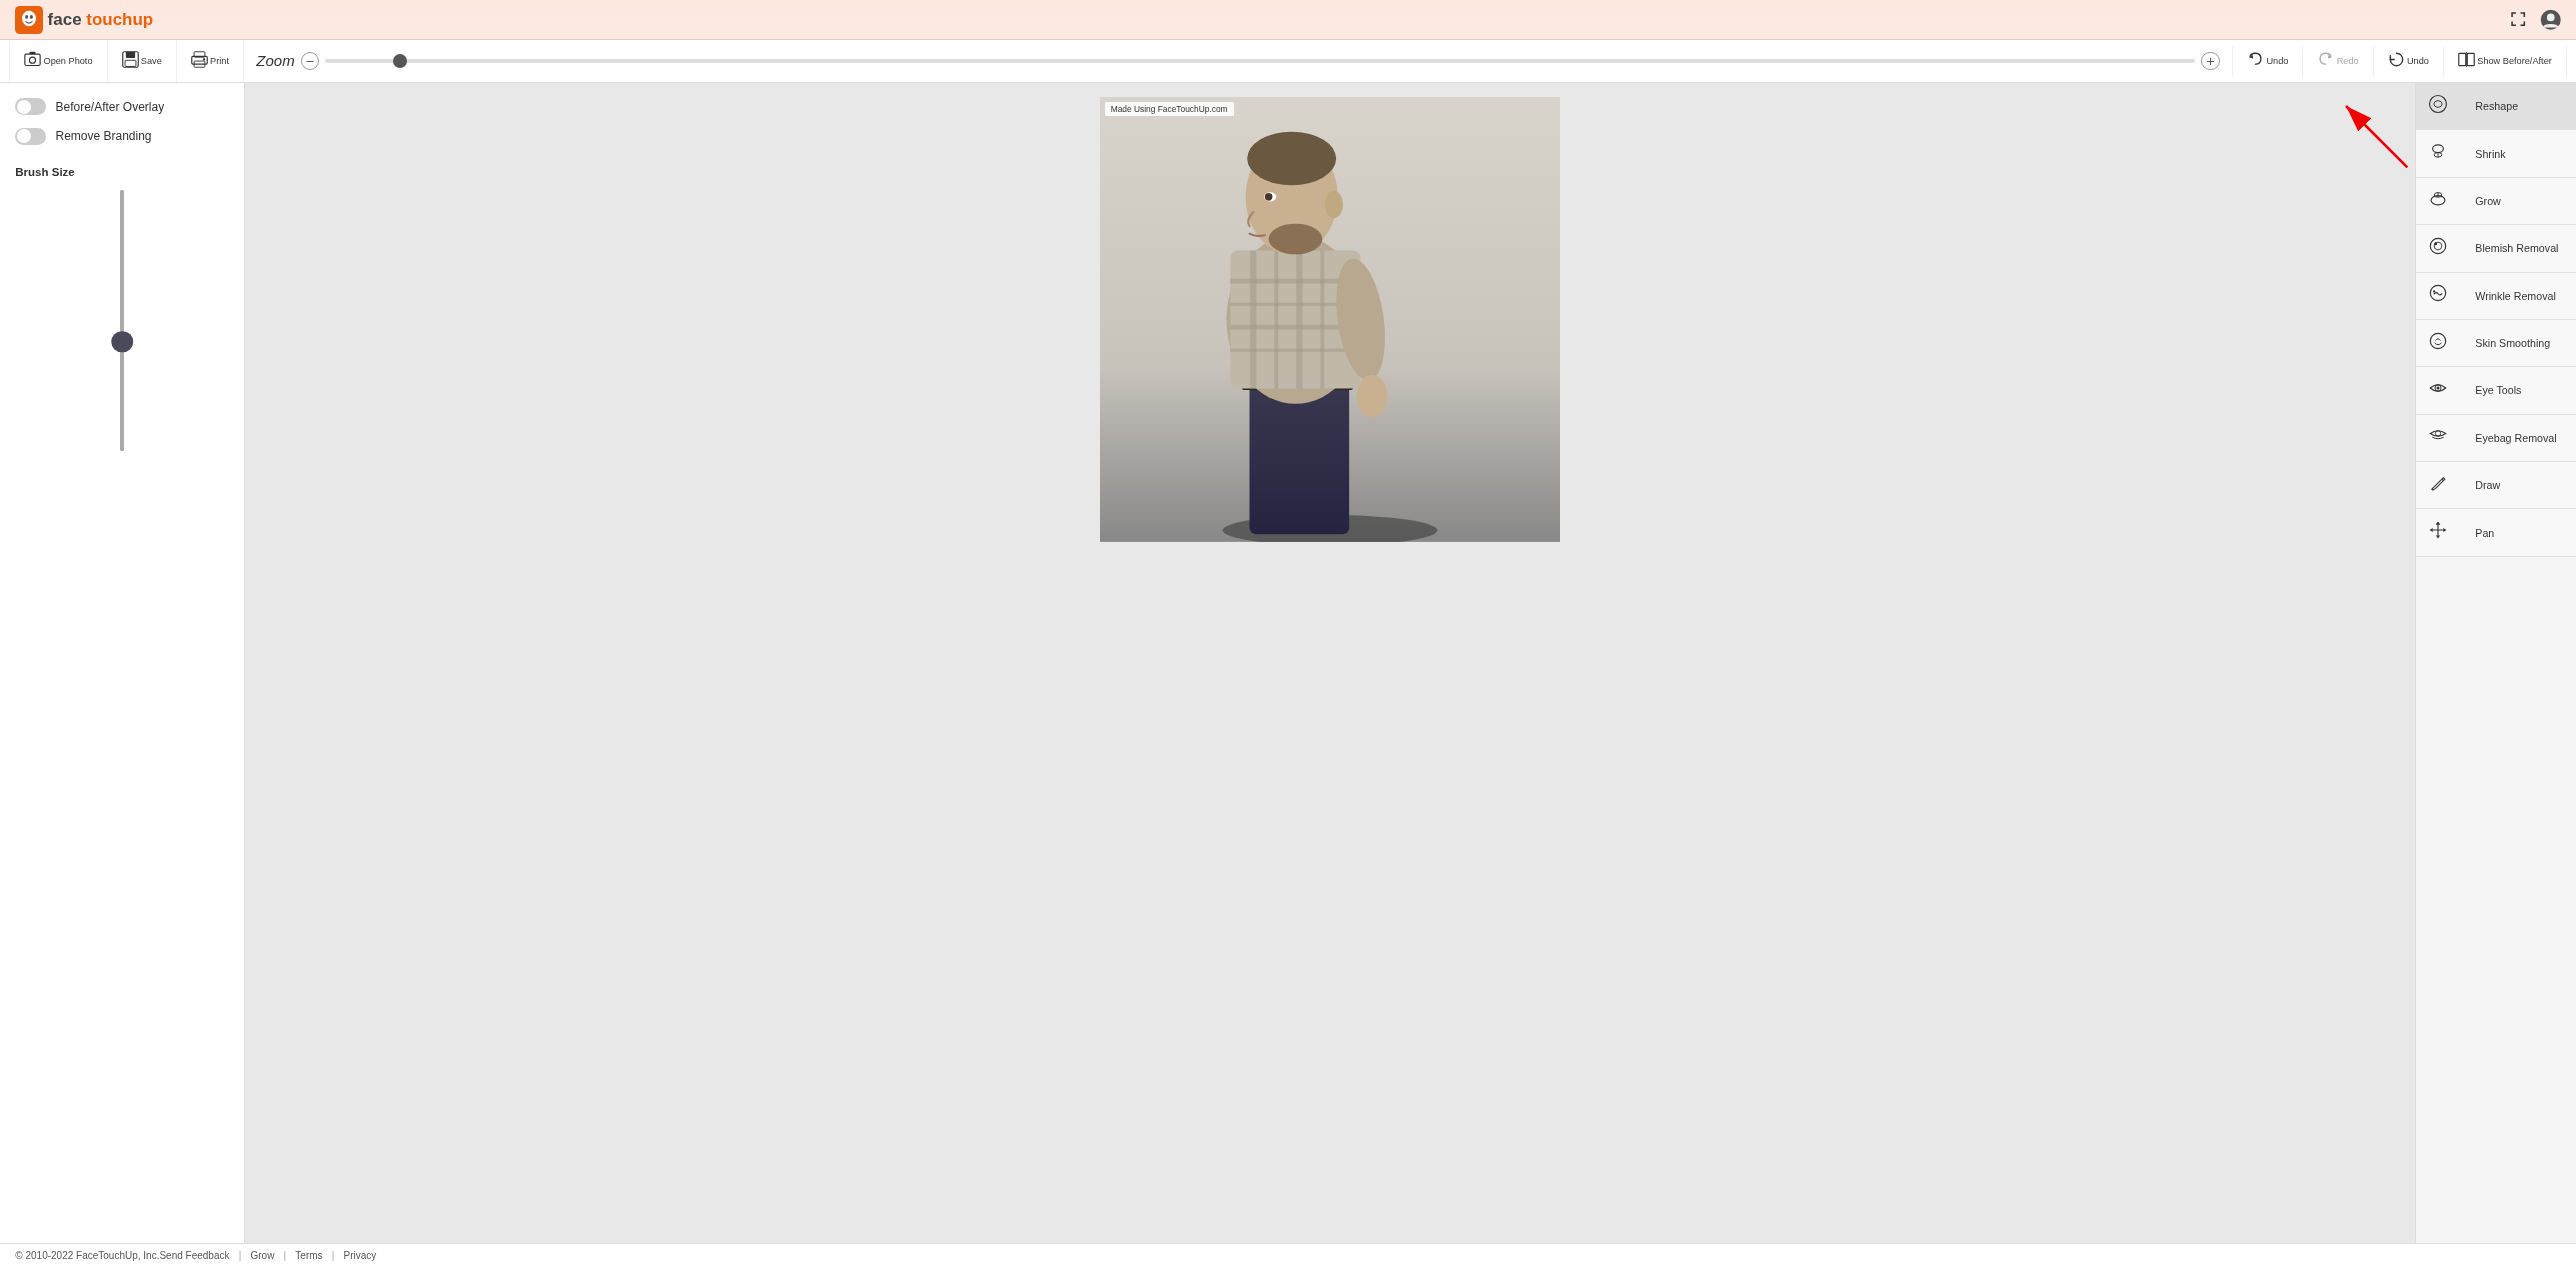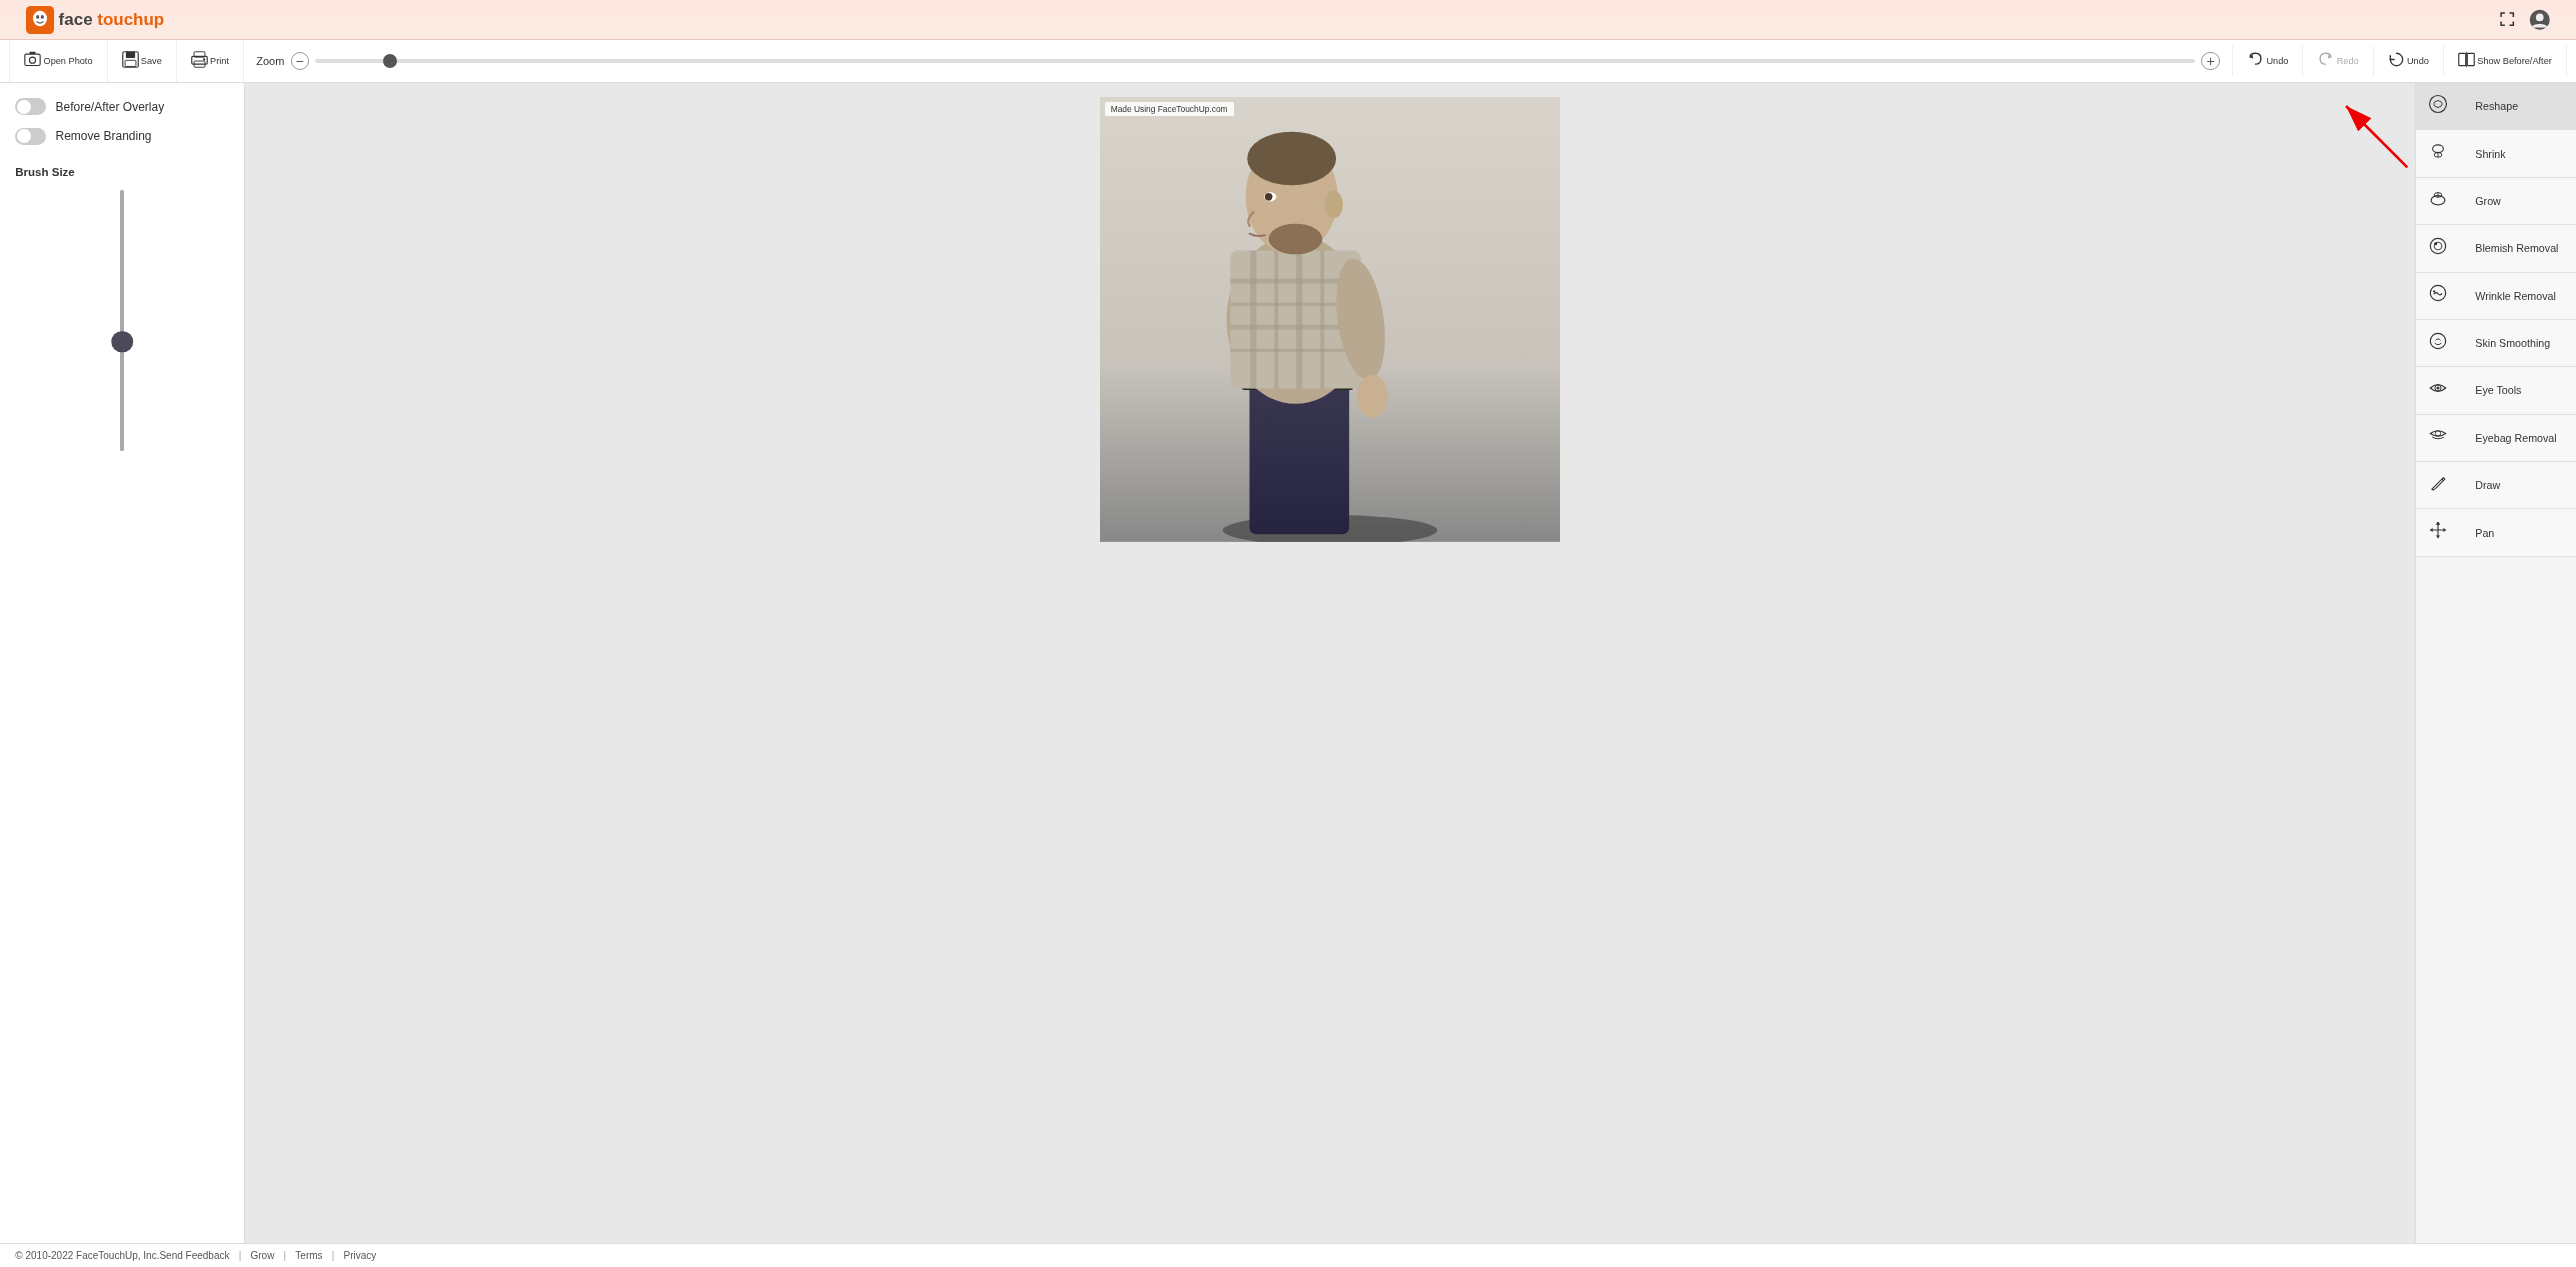--- a/index.html
+++ b/index.html
@@ -3,21 +3,21 @@
   <meta charset="utf-8">
   <style>
     * { margin: 0; padding: 0; box-sizing: border-box; }
     body { font-family: Arial, sans-serif; background: #fff; overflow: hidden; width: 100vw; height: 100vh; display: flex; flex-direction: column; }
 
     
     .navbar {
       display: flex;
       align-items: center;
       background: linear-gradient(to bottom, #fde8e0, #fceae2);
-      padding: 0 26px;
+      padding: 0 15px;
       height: 40px;
       border-bottom: 0.8px solid #e8c8c0;
       flex-shrink: 0;
     }
     .logo {
       display: flex;
       align-items: center;
       gap: 4.6px;
       font-size: 17px;
       font-weight: bold;
@@ -76,21 +76,21 @@
     .toolbar-btn.disabled { color: #aaa; cursor: default; }
 
     
     .zoom-area {
       display: flex;
       align-items: center;
       gap: 6.1px;
       flex: 1;
       padding: 0 12.3px;
     }
-    .zoom-label { font-size: 11px; color: #333; }
+    .zoom-label { font-size: 15px; color: #333; font-style: italic; }
     .zoom-minus, .zoom-plus {
       background: none;
       border: none;
       cursor: pointer;
       font-size: 14px;
       color: #555;
       display: flex;
       align-items: center;
       justify-content: center;
       width: 18.4px;

